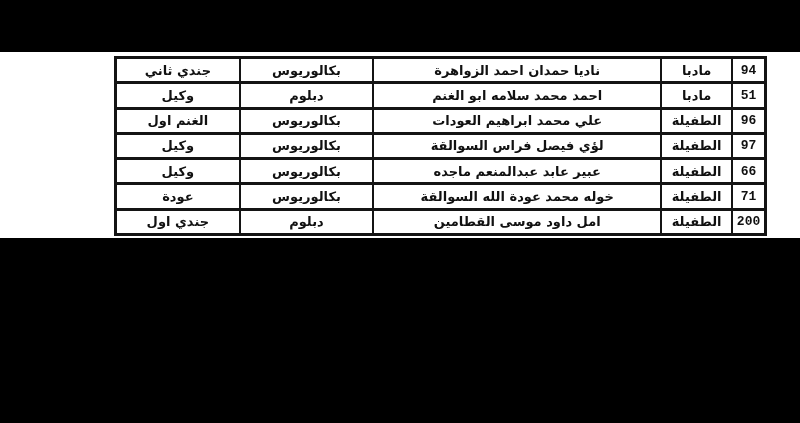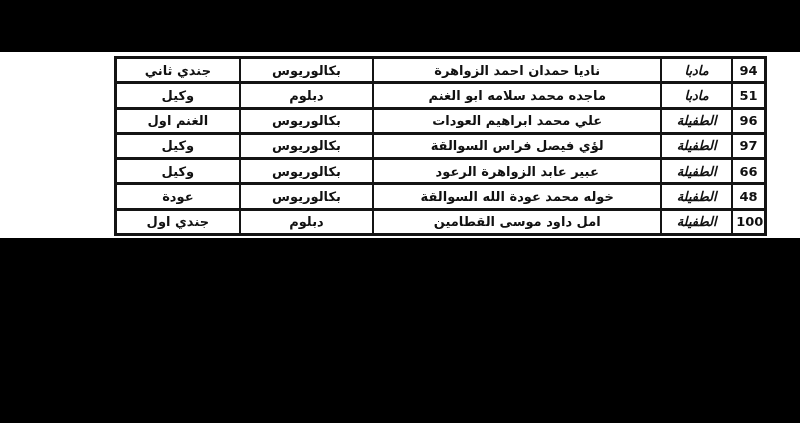--- a/index.html
+++ b/index.html
@@ -46,22 +46,23 @@
     overflow: hidden;
     padding: 0 3px;
     margin-top: 42px;
   }
   td.col-number {
     width: 32px;
     font-weight: 400;
     font-size: 15px;
     direction: ltr;
     padding: 0 1px;
+    font-family: Liberation Mono, monospace;
   }
-  td.col-governorate { width: 68px; font-style: italic; }
+  td.col-governorate { width: 68px; }
   td.col-name { width: 276px; font-size: 13.5px; }
   td.col-qualification { width: 128px; }
   td.col-rank { width: 119px; }
 </style>
 </head>
 <body>
 
 <div class="band band-top"></div>
 
 <table class="roster">
@@ -69,54 +70,54 @@
     <tr>
       <td class="col-number">94</td>
       <td class="col-governorate">مادبا</td>
       <td class="col-name">ناديا حمدان احمد الزواهرة</td>
       <td class="col-qualification">بكالوريوس</td>
       <td class="col-rank">جندي ثاني</td>
     </tr>
     <tr>
       <td class="col-number">51</td>
       <td class="col-governorate">مادبا</td>
-      <td class="col-name">ماجده محمد سلامه ابو الغنم</td>
+      <td class="col-name">احمد محمد سلامه ابو الغنم</td>
       <td class="col-qualification">دبلوم</td>
       <td class="col-rank">وكيل</td>
     </tr>
     <tr>
       <td class="col-number">96</td>
       <td class="col-governorate">الطفيلة</td>
       <td class="col-name">علي محمد ابراهيم العودات</td>
       <td class="col-qualification">بكالوريوس</td>
       <td class="col-rank">الغنم اول</td>
     </tr>
     <tr>
       <td class="col-number">97</td>
       <td class="col-governorate">الطفيلة</td>
       <td class="col-name">لؤي فيصل فراس السوالقة</td>
       <td class="col-qualification">بكالوريوس</td>
       <td class="col-rank">وكيل</td>
     </tr>
     <tr>
       <td class="col-number">66</td>
       <td class="col-governorate">الطفيلة</td>
-      <td class="col-name">عبير عابد الزواهرة الرعود</td>
+      <td class="col-name">عبير عابد عبدالمنعم ماجده</td>
       <td class="col-qualification">بكالوريوس</td>
       <td class="col-rank">وكيل</td>
     </tr>
     <tr>
-      <td class="col-number">48</td>
+      <td class="col-number">71</td>
       <td class="col-governorate">الطفيلة</td>
       <td class="col-name">خوله محمد عودة الله السوالقة</td>
       <td class="col-qualification">بكالوريوس</td>
       <td class="col-rank">عودة</td>
     </tr>
     <tr>
-      <td class="col-number">100</td>
+      <td class="col-number">200</td>
       <td class="col-governorate">الطفيلة</td>
       <td class="col-name">امل داود موسى القطامين</td>
       <td class="col-qualification">دبلوم</td>
       <td class="col-rank">جندي اول</td>
     </tr>
   </tbody>
 </table>
 
 <div class="band band-bottom"></div>
 

